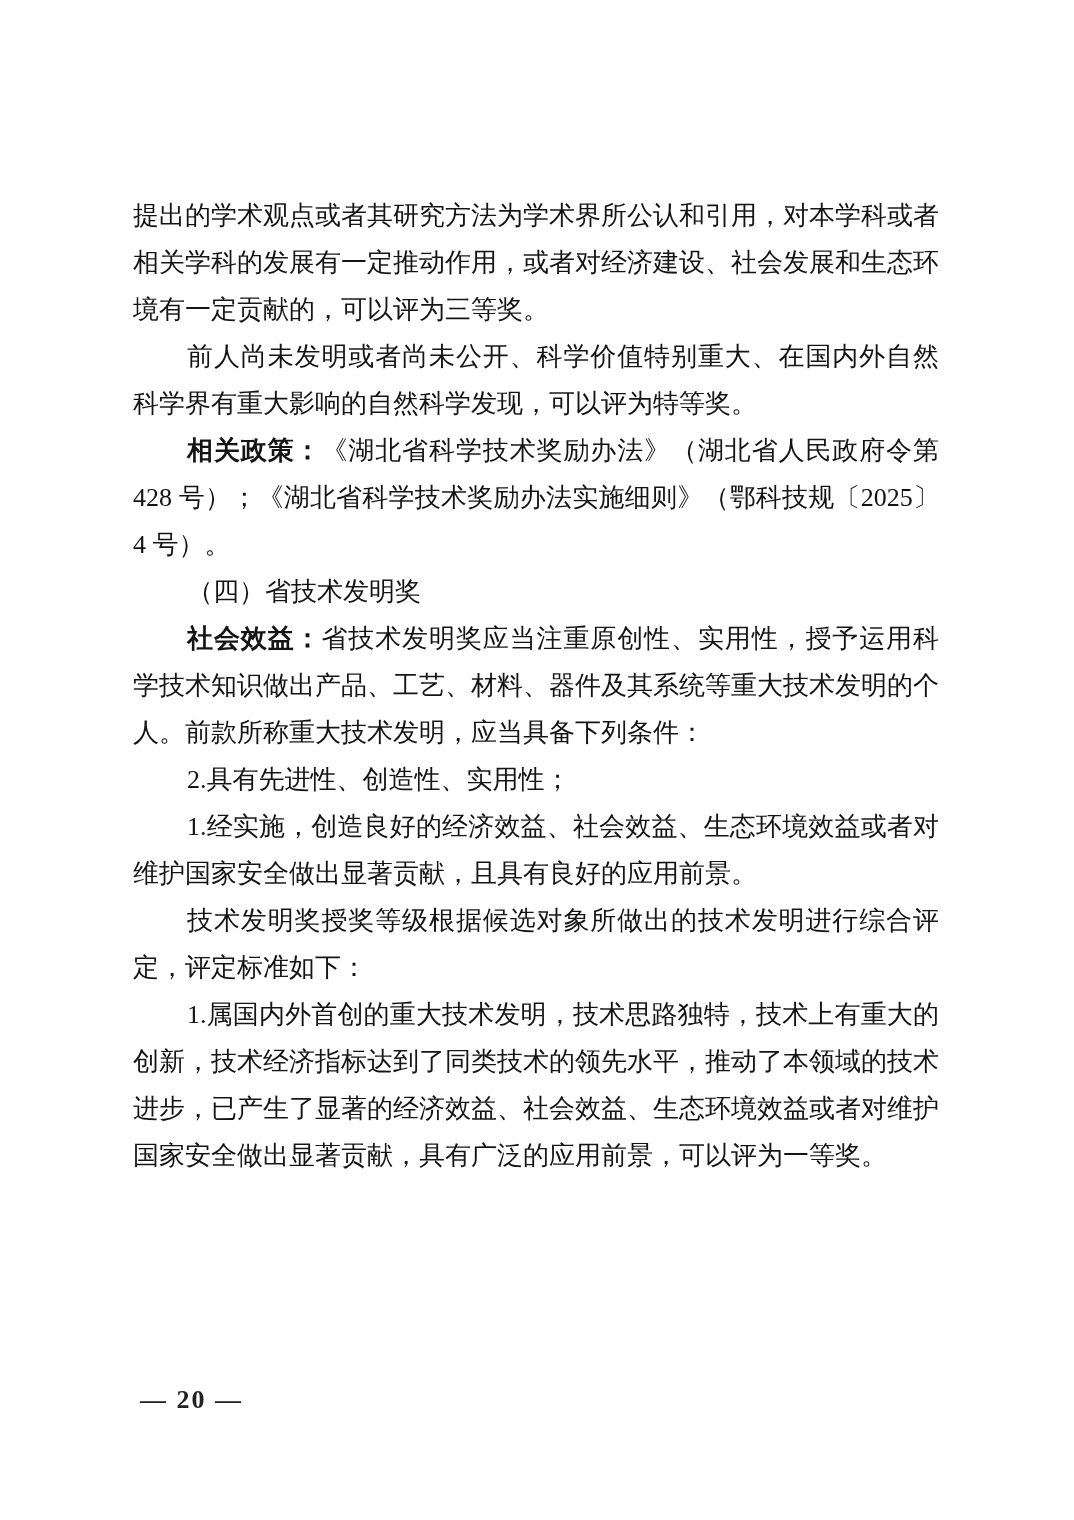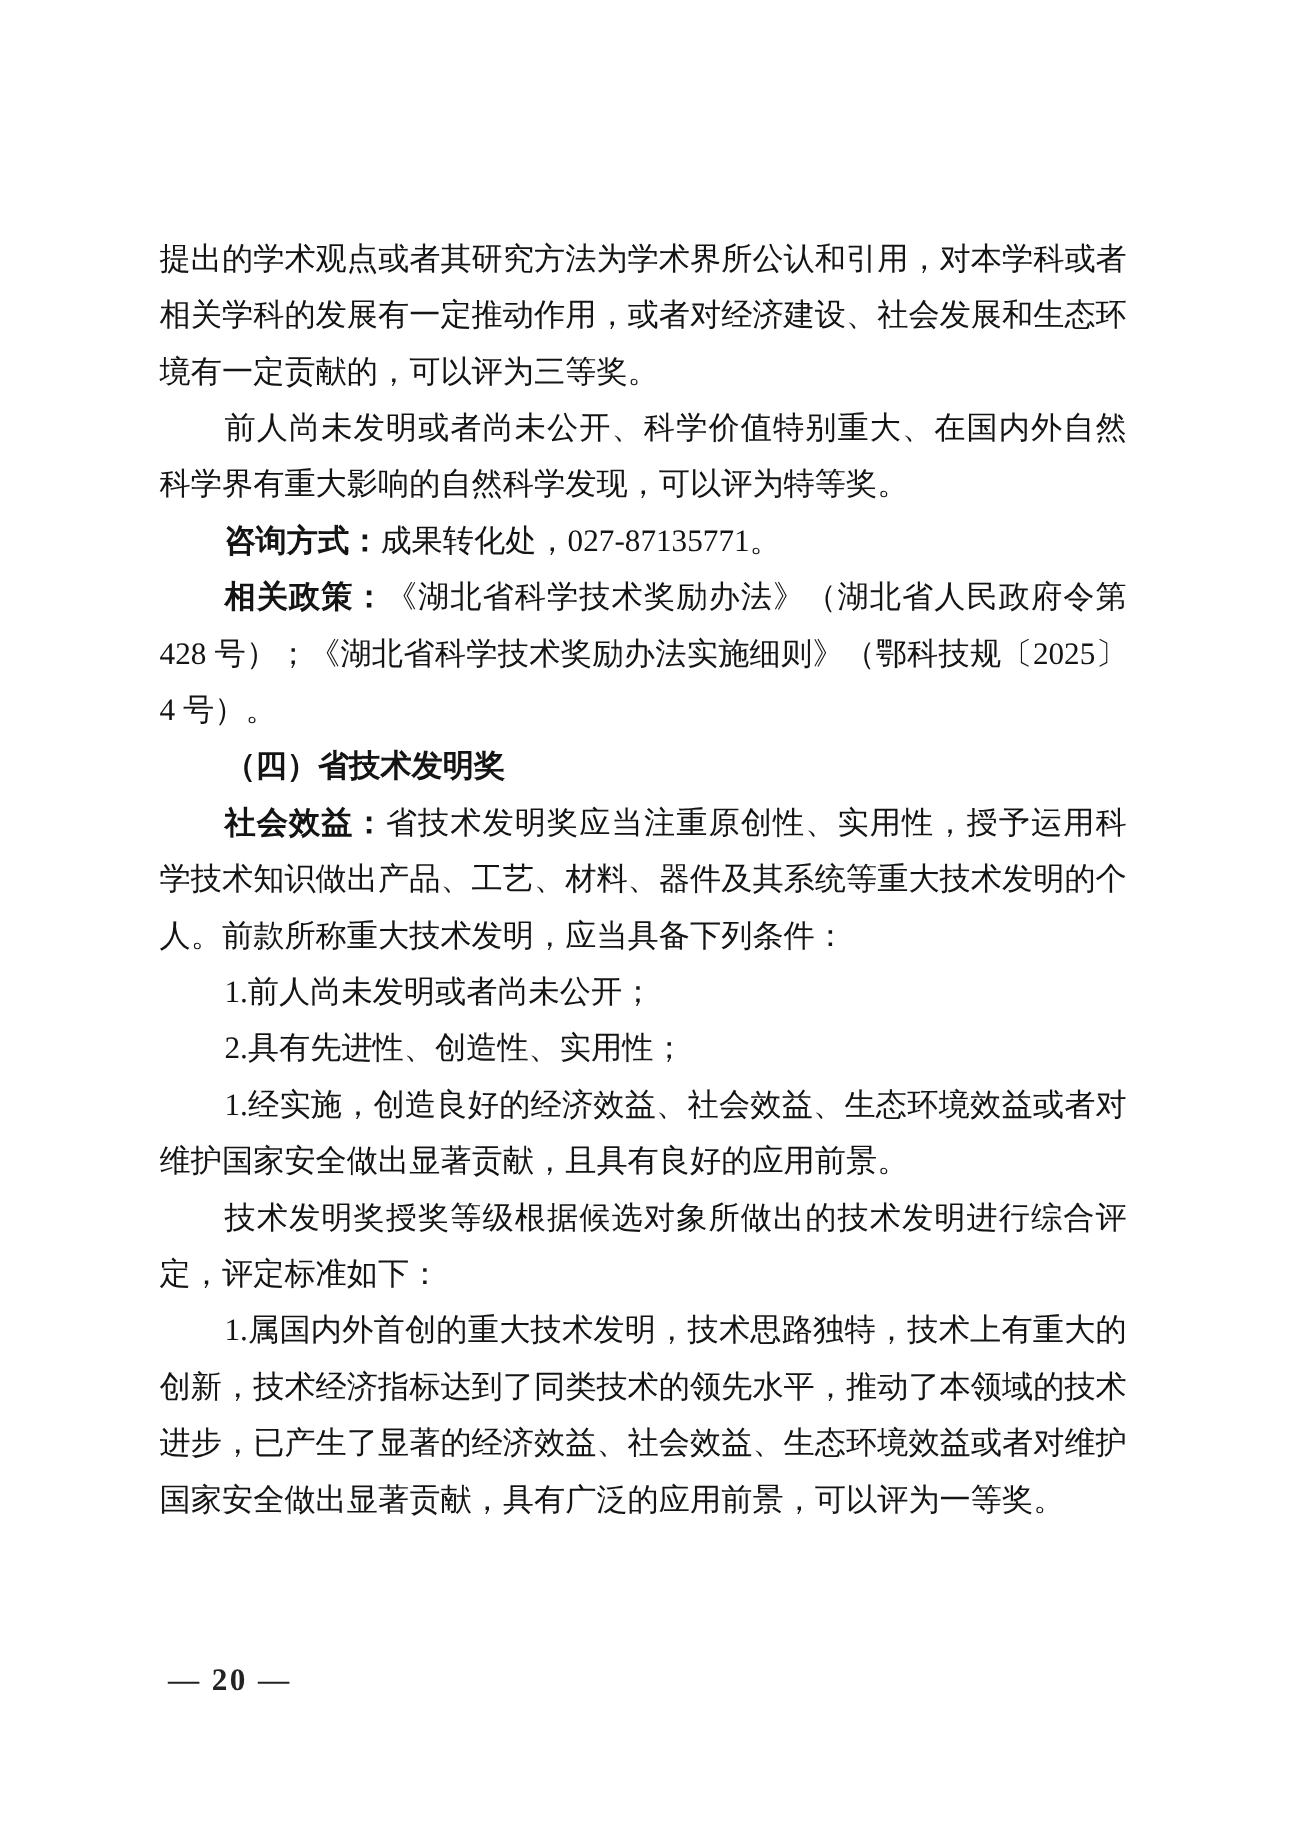--- a/index.html
+++ b/index.html
@@ -35,21 +35,21 @@
     padding: 0;
     text-indent: 54px;
   }
   .para.noindent {
     text-indent: 0;
   }
   .label {
     font-weight: bold;
   }
   .heading {
-    font-weight: bold;
+    font-weight: normal;
   }
   .footer {
     position: absolute;
     left: 140px;
     top: 1376px;
     color: #222222;
     font-size: 26px;
     line-height: 47px;
     letter-spacing: 2px;
     font-weight: bold;
@@ -63,37 +63,31 @@
 
     <p class="para noindent">
       <span>提出的学术观点或者其研究方法为学术界所公认和引用，对本学科或者相关学科的发展有一定推动作用，或者对经济建设、社会发展和生态环境有一定贡献的，可以评为三等奖。</span>
     </p>
 
     <p class="para">
       <span>前人尚未发明或者尚未公开、科学价值特别重大、在国内外自然科学界有重大影响的自然科学发现，可以评为特等奖。</span>
     </p>
 
 
-    <p class="para">
-      <span class="label">咨询方式：</span><span>成果转化处，027-87135771。</span>
-    </p>
 
     <p class="para">
       <span class="label">相关政策：</span><span>《湖北省科学技术奖励办法》（湖北省人民政府令第 428 号）；《湖北省科学技术奖励办法实施细则》（鄂科技规〔2025〕4 号）。</span>
     </p>
 
     <p class="para heading">（四）省技术发明奖</p>
 
     <p class="para">
       <span class="label">社会效益：</span><span>省技术发明奖应当注重原创性、实用性，授予运用科学技术知识做出产品、工艺、材料、器件及其系统等重大技术发明的个人。前款所称重大技术发明，应当具备下列条件：</span>
     </p>
 
-    <p class="para">
-      <span>1.前人尚未发明或者尚未公开；</span>
-    </p>
 
     <p class="para">
       <span>2.具有先进性、创造性、实用性；</span>
     </p>
 
     <p class="para">
       <span>1.经实施，创造良好的经济效益、社会效益、生态环境效益或者对维护国家安全做出显著贡献，且具有良好的应用前景。</span>
     </p>
 
     <p class="para">

